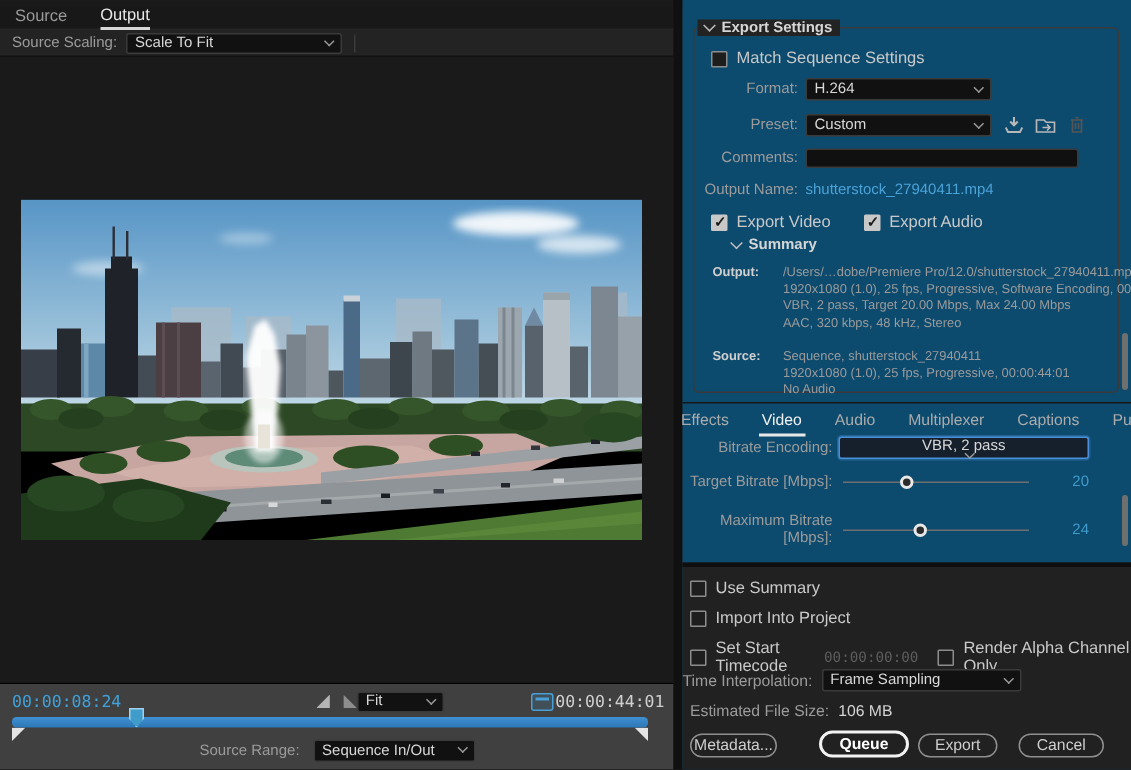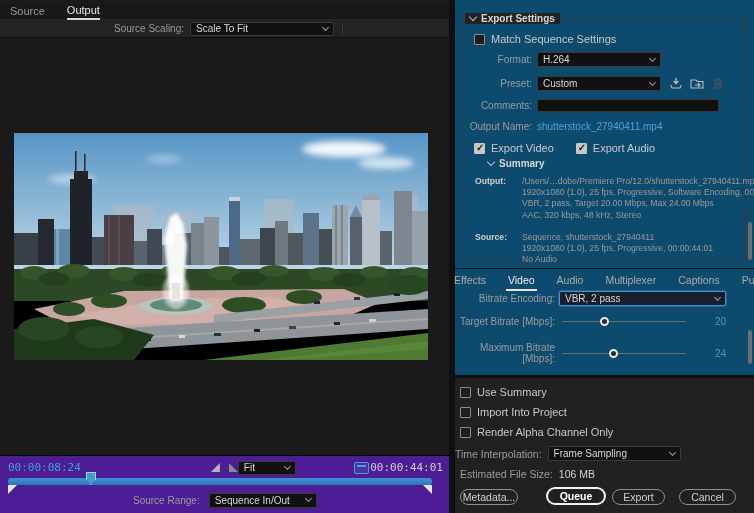--- a/index.html
+++ b/index.html
@@ -5,34 +5,34 @@
   * { margin:0; padding:0; box-sizing:border-box; }
   html,body { width:754px; height:513px; overflow:hidden; }
   body { background:#1d1d1d; font-family:"Liberation Sans", sans-serif; font-size:11px; color:#c8c8c8; position:relative; }
 
   
   #left-panel { position:absolute; left:0; top:0; width:449px; height:513px; background:#1a1a1a; }
   #top-strip { position:absolute; left:0; top:0; width:754px; height:4px; background:#111; }
   #view-tabs { position:absolute; left:0; top:4px; width:449px; height:16px; background:#181818; display:flex; align-items:center; gap:22px; padding-left:10px; border-bottom:1px solid #262626;}
   .view-tab { color:#9a9a9a; padding-bottom:2px; cursor:default; }
   .view-tab.active { color:#e8e8e8; border-bottom:2px solid #d8d8d8; }
-  #scaling-row { position:absolute; left:0; top:20px; width:449px; height:18px; background:#232323; display:flex; align-items:center; border-bottom:1px solid #121212;justify-content:center; }
+  #scaling-row { position:absolute; left:0; top:20px; width:449px; height:18px; background:#232323; display:flex; align-items:center; border-bottom:1px solid #121212; }
   .lbl { color:#9b9b9b; }
   #scaling-row .lbl { margin-left:8px; font-size:10px; }
   .dd { background:#111; border:1px solid #3a3a3a; border-radius:2px; height:14px; display:flex; align-items:center; justify-content:space-between; padding:0 5px; color:#d8d8d8; font-size:10px; }
   .chev { width:5px; height:5px; border-right:1px solid #9a9a9a; border-bottom:1px solid #9a9a9a; transform:rotate(45deg); margin-top:-3px; flex:none; margin-left:8px;}
   #scaling-dd { width:144px; margin-left:6px; }
   .vsep { width:1px; height:12px; background:#3a3a3a; margin-left:8px; }
 
   #preview-area { position:absolute; left:0; top:38px; width:449px; height:417px; background:#1a1a1a; }
   #video-frame { position:absolute; left:14px; top:95px; width:414px; height:227px; background:#000; }
   #video-frame svg { display:block; }
 
   
-  #transport { position:absolute; left:0; top:455px; width:449px; height:58px; background:#4c1d95; border-top:1px solid #000; }
+  #transport { position:absolute; left:0; top:455px; width:449px; height:58px; background:#404040; border-top:1px solid #000; }
   #transport-row1 { position:absolute; left:0; top:3px; width:449px; height:17px; display:flex; align-items:center; }
   .timecode { font-family:"DejaVu Sans Mono", monospace; font-size:11px; }
   #tc-current { color:#40a0d8; margin-left:8px; }
   #tc-duration { color:#cfcfcf; position:absolute; right:6px; }
   .tri-icon { width:9px; height:9px; background:#b4b4b4; }
   #in-point-icon { margin-left:130px; clip-path:polygon(100% 0, 100% 100%, 0 100%); }
   #out-point-icon { margin-left:9px; clip-path:polygon(0 0, 0 100%, 100% 100%); background:#8d8d8d; }
   #fit-dd { width:58px; }
   #crop-icon { margin-left:58px; width:15px; height:12px; border:1px solid #49a0d6; border-radius:2px; background:rgba(70,150,200,.18); position:relative; }
   #crop-icon::after { content:""; position:absolute; left:2px; top:2px; right:2px; height:2px; background:#49a0d6; }
@@ -82,21 +82,21 @@
   #summary-source { margin-top:11px; }
 
   
   #settings-tabs { position:absolute; left:0; top:268px; width:299px; height:107px; border-top:1px solid #161616; }
   #tab-bar { display:flex; gap:18px; padding:5px 0 0 0; margin-left:-3px; font-size:10.5px; }
   .s-tab { color:#ababab; padding:0 2px 3px 2px; }
   .s-tab.active { color:#f0f0f0; border-bottom:2px solid #e8e8e8; }
   .ctl-row { position:absolute; display:flex; align-items:center; }
   .ctl-row .lbl { width:100px; text-align:right; margin-right:4px; font-size:10px; }
   #bitrate-row { left:0; top:22px; }
-  #bitrate-dd { width:167px; height:15px; border-color:#4a90d9; background:#16202c; box-shadow:0 0 0 1px rgba(74,144,217,.35); }
+  #bitrate-dd { width:167px; height:15px; border-color:#4a90d9; background:#16202c; box-shadow:0 0 0 1px rgba(74,144,217,.35);flex-direction:column; }
   #target-row { left:0; top:47px; }
   #max-row { left:0; top:73px; }
   .slider { position:relative; width:124px; height:9px; margin-left:3px; }
   .slider .track { position:absolute; left:0; right:0; top:4px; height:1px; background:#6e6e6e; }
   .slider .knob { position:absolute; top:0; width:9px; height:9px; border-radius:50%; background:#2a2a2a; border:2px solid #e8e8e8; }
   .slider-val { width:26px; text-align:right; color:#3f9ccb; font-size:10px; margin-left:14px; }
 
   .scroll-thumb { position:absolute; width:4px; border-radius:2px; background:#6f6f6f; right:2px; }
   #scroll-top { top:222px; height:38px; }
   #scroll-mid { top:330px; height:34px; }
@@ -447,20 +447,25 @@
         <span>Use Summary</span>
       </div>
     </div>
     <div class="cb-row" id="opt-row2">
       <span class="cb"></span>
       <span>Import Into Project</span>
     </div>
     <div id="opt-row3">
       <div class="cb-row">
         <span class="cb"></span>
+        <span>Set Start Timecode</span>
+        <span id="start-tc">00:00:00:00</span>
+      </div>
+      <div class="cb-row">
+        <span class="cb"></span>
         <span>Render Alpha Channel Only</span>
       </div>
     </div>
     <div id="ti-row">
       <span class="lbl">Time Interpolation:</span>
       <div class="dd" id="ti-dd">
         <span>Frame Sampling</span>
         <span class="chev"></span>
       </div>
     </div>

